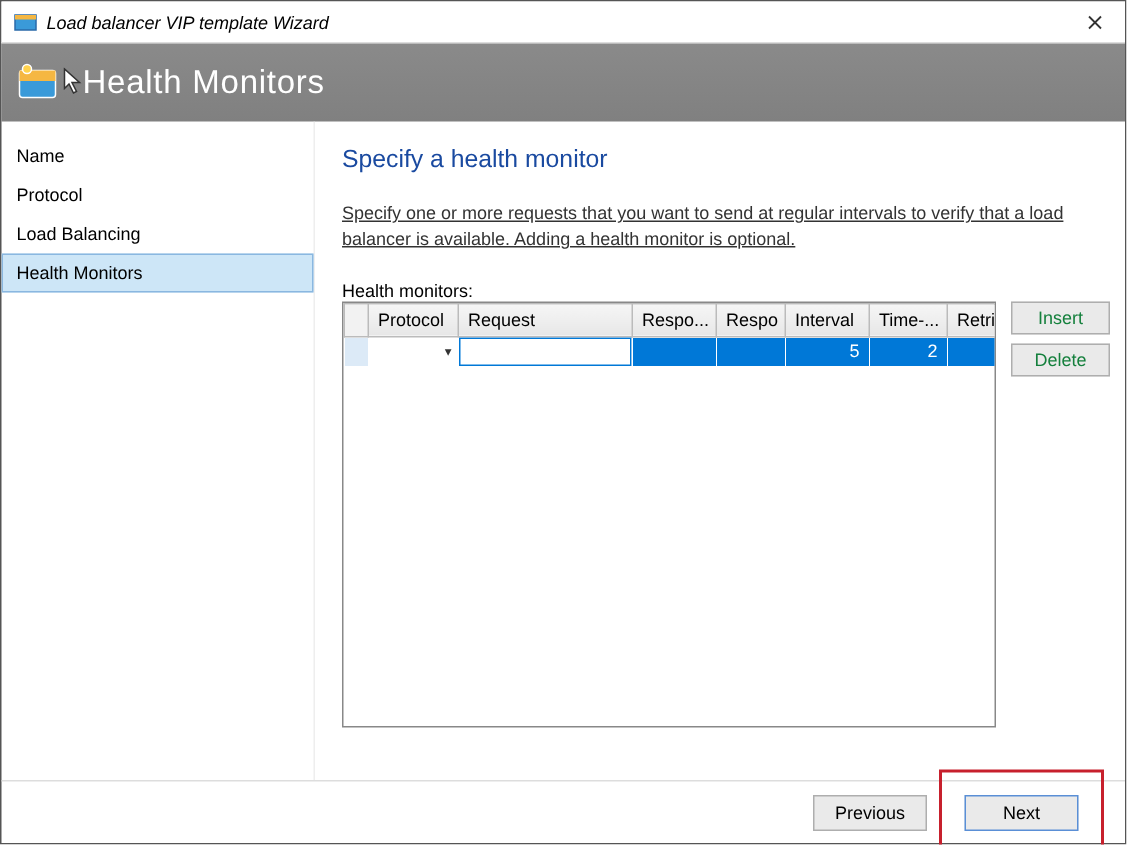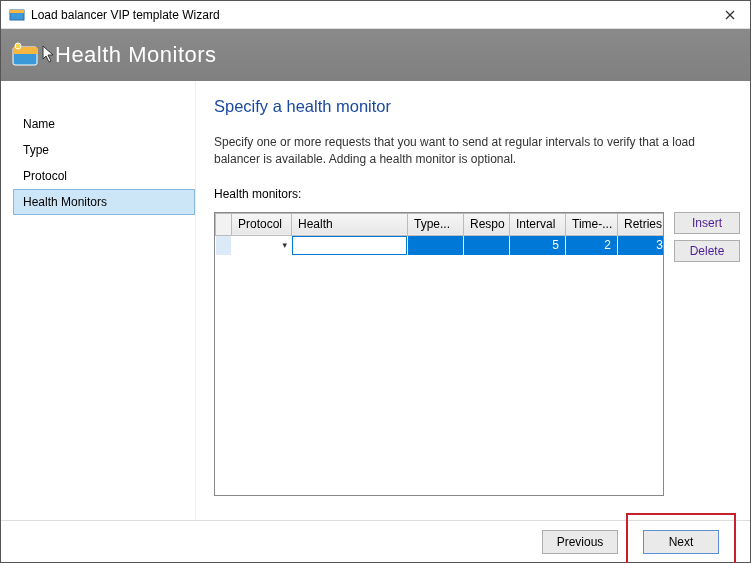--- a/index.html
+++ b/index.html
@@ -1,54 +1,54 @@
 <!DOCTYPE html>
 <html><head>
 <meta charset="utf-8">
 <style>
   * { box-sizing: border-box; }
   html, body { margin:0; padding:0; font-family:"Segoe UI", Arial, sans-serif; font-size:12px; color:#000; }
   .wizard-window { width:751px; height:563px; border:1px solid #555; background:#fff; display:flex; flex-direction:column; position:relative; }
-  .title-bar { height:28px; background:#fff; display:flex; align-items:center; border-bottom:1px solid #ddd; }
+  .title-bar { height:28px; background:#fff; display:flex; align-items:center; border-bottom:1px solid #ddd;font-style:italic; }
   .title-bar .title-icon { width:16px; height:16px; margin:0 6px 0 8px; display:flex; align-items:center; justify-content:center; }
   .title-text { flex:1; font-size:12px; color:#000; }
   .close-btn { width:40px; height:27px; display:flex; align-items:center; justify-content:center; font-size:14px; color:#333; cursor:default; }
 
   .header-band { height:52px; background:linear-gradient(#8a8a8a, #808080); display:flex; align-items:center; padding-left:10px; color:#fff; }
   .header-icon { width:28px; height:28px; margin-right:6px; display:flex; align-items:center; justify-content:center; }
   .header-title { font-size:22px; font-weight:300; color:#fff; letter-spacing:0.5px; }
 
   .body { flex:1; display:flex; overflow:hidden; }
-  .sidebar { width:183px; border-right:1px solid #eee; padding-top:30px;margin-left:12px; }
+  .sidebar { width:209px; border-right:1px solid #eee; padding-top:10px; }
   .sidebar-item { height:26px; line-height:26px; padding-left:10px; font-size:12px; color:#000; cursor:default; }
   .sidebar-item.active { background:#cde6f7; border:1px solid #8ab7e0; padding-left:9px; line-height:24px; }
   .sidebar-item.dim { color:#888; }
 
   .main { flex:1; padding:16px 10px 0 18px; display:flex; flex-direction:column; overflow:hidden; }
   .page-heading { color:#1a4aa0; font-size:16.5px; font-weight:400; margin:0 0 18px 0; }
-  .page-desc { font-size:12px; color:#333; line-height:1.45; margin-bottom:18px; max-width:540px; }
-  .table-label { font-size:12px; margin-bottom:11px; }
+  .page-desc { font-size:12px; color:#333; line-height:1.45; margin-bottom:18px; max-width:540px;text-decoration:underline; }
+  .table-label { font-size:12px; margin-bottom:0; }
 
   .table-area { display:flex; gap:10px; flex:1; }
   .grid-wrap { flex:1; border:1px solid #888; height:284px; background:#fff; overflow:hidden; }
   .grid { width:100%; border-collapse:collapse; table-layout:fixed; }
   .grid th { background:linear-gradient(#f6f6f6,#e7e7e7); border:1px solid #bbb; font-weight:400; font-size:12px; color:#000; padding:3px 6px; text-align:left; height:22px; overflow:hidden; white-space:nowrap; }
   .grid th.rowhead { width:16px; background:#f2f2f2; }
   .grid td { border:1px solid transparent; height:20px; padding:0 6px; font-size:12px; color:#fff; white-space:nowrap; overflow:hidden; }
   .grid tr.datarow td { background:#0078d7; }
   .grid tr.datarow td.rowcell { width:16px; background:#dceaf7; }
   .grid tr.datarow td.num { text-align:right; padding-right:6px; }
   .grid td.protocol-cell { background:#fff !important; color:#000; padding:0; }
   .protocol-inner { display:flex; align-items:center; justify-content:flex-end; height:100%; padding-right:4px; }
   .chev { font-size:9px; color:#333; }
   .grid td.request-cell { background:#fff !important; color:#000; padding:0; }
   .grid td.request-cell .req-input { width:100%; height:100%; border:1px solid #0078d7; outline:1px solid #0078d7; font-size:12px; padding:0 2px; background:#fff; }
 
   .side-buttons { width:66px; display:flex; flex-direction:column; gap:6px; }
-  .std-btn { height:22px; border:1px solid #aeaeae; background:#eaeaea; font-size:12px; color:#4c1d95; cursor:default; text-align:center; line-height:20px; }
+  .std-btn { height:22px; border:1px solid #aeaeae; background:#eaeaea; font-size:12px; color:#15803d; cursor:default; text-align:center; line-height:20px; }
 
   .footer { height:42px; border-top:1px solid #ddd; display:flex; align-items:center; justify-content:flex-end; padding-right:14px; gap:8px; }
   .footer-btn { width:76px; height:24px; border:1px solid #aeaeae; background:#eaeaea; font-size:12px; cursor:default; text-align:center; line-height:22px; }
   .next-wrap { border:2px solid #c7202d; padding:15px; display:flex; }
   .next-wrap .footer-btn { border:1px solid #5a8fd6; }
 </style>
 </head>
 <body>
 
 <div class="wizard-window">
@@ -79,22 +79,22 @@
     </div>
     <svg width="16" height="20" style="margin-left:-4px;margin-right:-2px;">
       <polygon points="2,1 2,14 5,11 8,17 10,16 7,10 12,10" fill="#fff" stroke="#333" stroke-width="1"></polygon>
     </svg>
     <div class="header-title">Health Monitors</div>
   </div>
 
   <div class="body">
     <div class="sidebar">
       <div class="sidebar-item">Name</div>
-      <div class="sidebar-item">Type</div>
       <div class="sidebar-item">Protocol</div>
+      <div class="sidebar-item">Load Balancing</div>
       <div class="sidebar-item active">Health Monitors</div>
     </div>
 
     <div class="main">
       <div class="page-heading">Specify a health monitor</div>
       <div class="page-desc">Specify one or more requests that you want to send at regular intervals to verify that a load balancer is available. Adding a health monitor is optional.</div>
       <div class="table-label">Health monitors:</div>
 
       <div class="table-area">
         <div class="grid-wrap">
@@ -106,22 +106,22 @@
               <col style="width:56px">
               <col style="width:46px">
               <col style="width:56px">
               <col style="width:52px">
               <col style="width:52px">
             </colgroup>
             <thead>
               <tr>
                 <th class="rowhead"></th>
                 <th>Protocol</th>
-                <th>Health</th>
-                <th>Type...</th>
+                <th>Request</th>
+                <th>Respo...</th>
                 <th>Respo</th>
                 <th>Interval</th>
                 <th>Time-...</th>
                 <th>Retries</th>
               </tr>
             </thead>
             <tbody>
               <tr class="datarow">
                 <td class="rowcell"></td>
                 <td class="protocol-cell">

